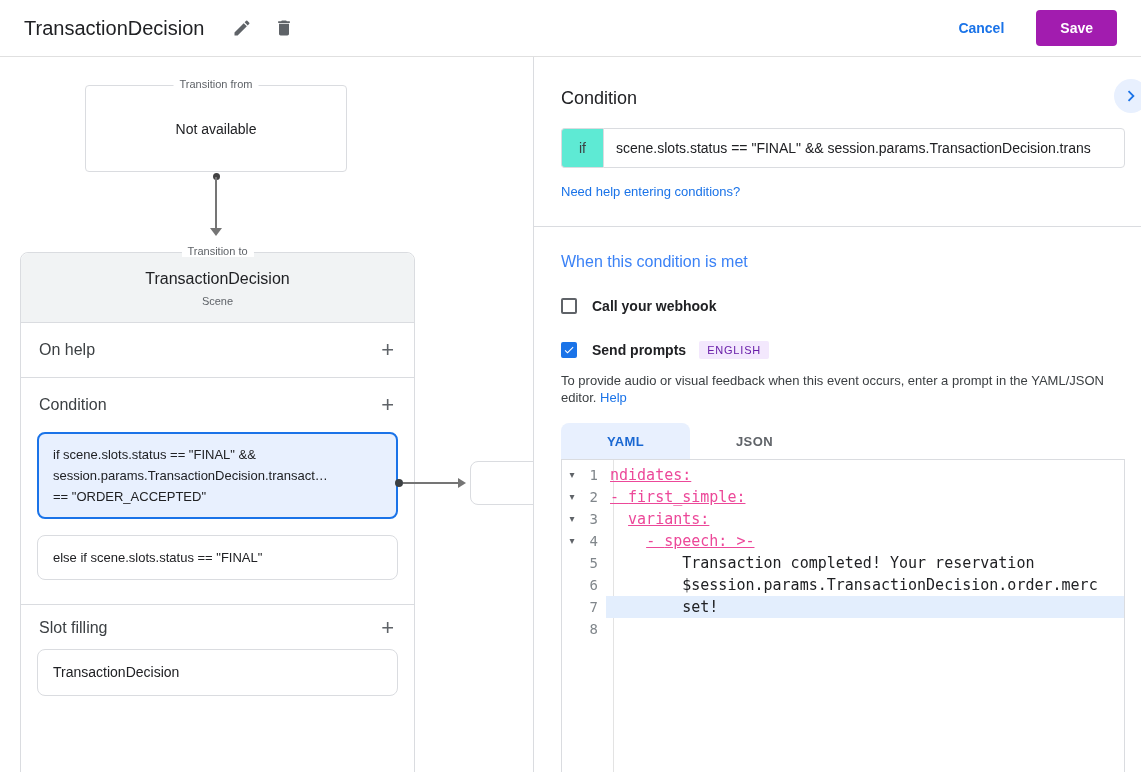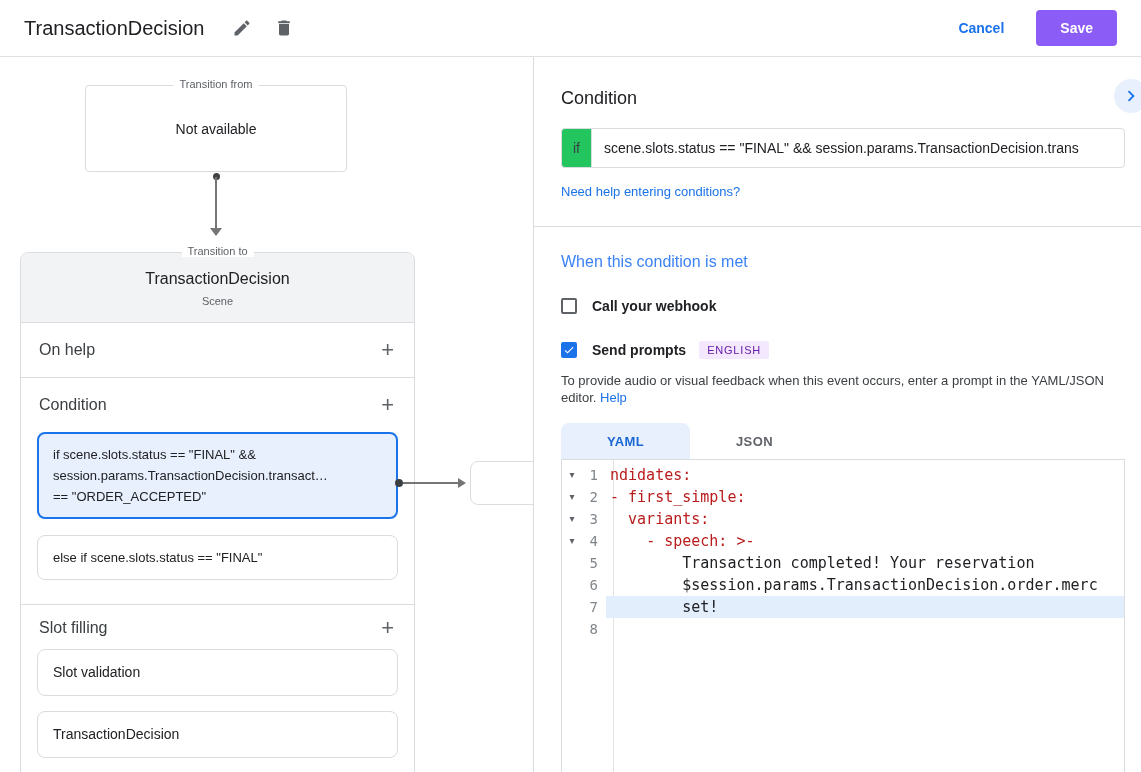--- a/index.html
+++ b/index.html
@@ -10,21 +10,21 @@
   .topbar { height:57px; display:flex; align-items:center; justify-content:space-between;
     padding:0 24px; border-bottom:1px solid #e0e0e0; background:#fff; }
   .topbar-left { display:flex; align-items:center; gap:6px; }
   .page-title { font-size:20px; font-weight:400; color:#202124; margin-right:14px; }
   .icon-btn { background:none; border:none; width:36px; height:36px; display:flex;
     align-items:center; justify-content:center; cursor:pointer; border-radius:50%; color:#5f6368; }
   .icon-btn svg { width:20px; height:20px; fill:#5f6368; }
   .topbar-right { display:flex; align-items:center; gap:24px; }
   .text-btn { background:none; border:none; color:#1a73e8; font-size:14px; font-weight:700;
     font-family:inherit; cursor:pointer; padding:8px 8px; }
-  .primary-btn { background:#8b5cf6; color:#fff; border:none; border-radius:4px; height:36px;
+  .primary-btn { background:#a21caf; color:#fff; border:none; border-radius:4px; height:36px;
     padding:0 24px; font-size:14px; font-weight:700; font-family:inherit; cursor:pointer; }
 
   .content { display:flex; height:715px; }
 
   
   .canvas { width:533px; flex:none; position:relative; overflow:hidden; background:#fff; }
   .node-label { position:absolute; top:-8px; left:50%; transform:translateX(-50%);
     background:#fff; padding:0 6px; font-size:11px; color:#5f6368; white-space:nowrap; }
   .tfrom { position:absolute; left:85px; top:28px; width:262px; height:87px;
     border:1px solid #dadce0; border-radius:4px; background:#fff; }
@@ -67,22 +67,22 @@
 
   
   .panel { flex:1; border-left:1px solid #dadce0; position:relative; overflow:hidden;
     padding:0 16px 0 27px; display:flex; flex-direction:column; }
   .collapse-btn { position:absolute; top:22px; right:-7px; width:34px; height:34px;
     border-radius:50%; background:#e8f0fe; border:none; cursor:pointer;
     display:flex; align-items:center; justify-content:center; }
   .collapse-btn svg { width:22px; height:22px; fill:#1a73e8; }
   .panel-h2 { margin-top:31px; font-size:18px; font-weight:400; color:#202124; }
   .cond-input-row { margin-top:19px; display:flex; align-items:stretch; }
-  .if-chip { width:30px; flex:none; border:1px solid #dadce0; border-right:none;
-    border-radius:4px 0 0 4px; background:#22c55e; display:flex; align-items:center;
+  .if-chip { width:42px; flex:none; border:1px solid #dadce0; border-right:none;
+    border-radius:4px 0 0 4px; background:#5eead4; display:flex; align-items:center;
     justify-content:center; font-size:14px; color:#3c4043; }
   .cond-input { flex:1; height:40px; border:1px solid #dadce0; border-radius:0 4px 4px 0;
     padding:0 12px; font-size:14px; color:#202124; font-family:inherit; outline:none; }
   .link { color:#1a73e8; font-size:13px; text-decoration:none; cursor:pointer; }
   .help-row { margin-top:14px; }
   .panel-div { margin:26px -16px 0 -27px; border-top:1px solid #dadce0; }
   .panel-h3 { margin-top:26px; font-size:16px; font-weight:400; color:#3b82f6; }
   .check-row { display:flex; align-items:center; gap:15px; margin-top:27px; }
   .checkbox { width:16px; height:16px; flex:none; border:2px solid #5f6368; border-radius:2px;
     background:#fff; cursor:pointer; display:flex; align-items:center; justify-content:center; }
@@ -102,21 +102,21 @@
     font-size:15px; padding-top:4px; }
   .editor::before { content:""; position:absolute; left:51px; top:0; bottom:0; width:1px;
     background:#e3e3e3; }
   .ed-line { display:flex; height:22px; line-height:22px; position:relative; }
   .ed-fold { width:20px; flex:none; text-align:center; font-size:10px; color:#5f6368;
     font-family:"Liberation Sans",sans-serif; cursor:pointer; }
   .ed-num { width:24px; flex:none; text-align:right; padding-right:8px; color:#80868b;
     font-size:14px; }
   .ed-code { flex:1; white-space:pre; padding-left:4px; color:#202124; }
   .ed-line.hl .ed-code { background:#e3eefd; }
-  .tok-key { color:#b91c1c; }
+  .tok-key { color:#ec4899;text-decoration:underline; }
   .tok-plain { color:#202124; }
 </style>
 </head>
 <body>
 
 <div class="topbar">
   <div class="topbar-left">
     <h1 class="page-title">TransactionDecision</h1>
     <button class="icon-btn">
       <svg viewBox="0 0 24 24">
@@ -178,23 +178,20 @@
       </div>
 
       <div class="sec-div"></div>
 
       <div class="sec-row slim">
         <span class="sec-title">Slot filling</span>
         <span class="plus">+</span>
       </div>
 
       <div class="card slot">
-        <div>Slot validation</div>
-      </div>
-      <div class="card slot">
         <div>TransactionDecision</div>
       </div>
     </div>
 
     <div class="h-dot"></div>
     <div class="h-line"></div>
     <div class="h-arrow"></div>
     <div class="partial-node"></div>
   </div>
 

